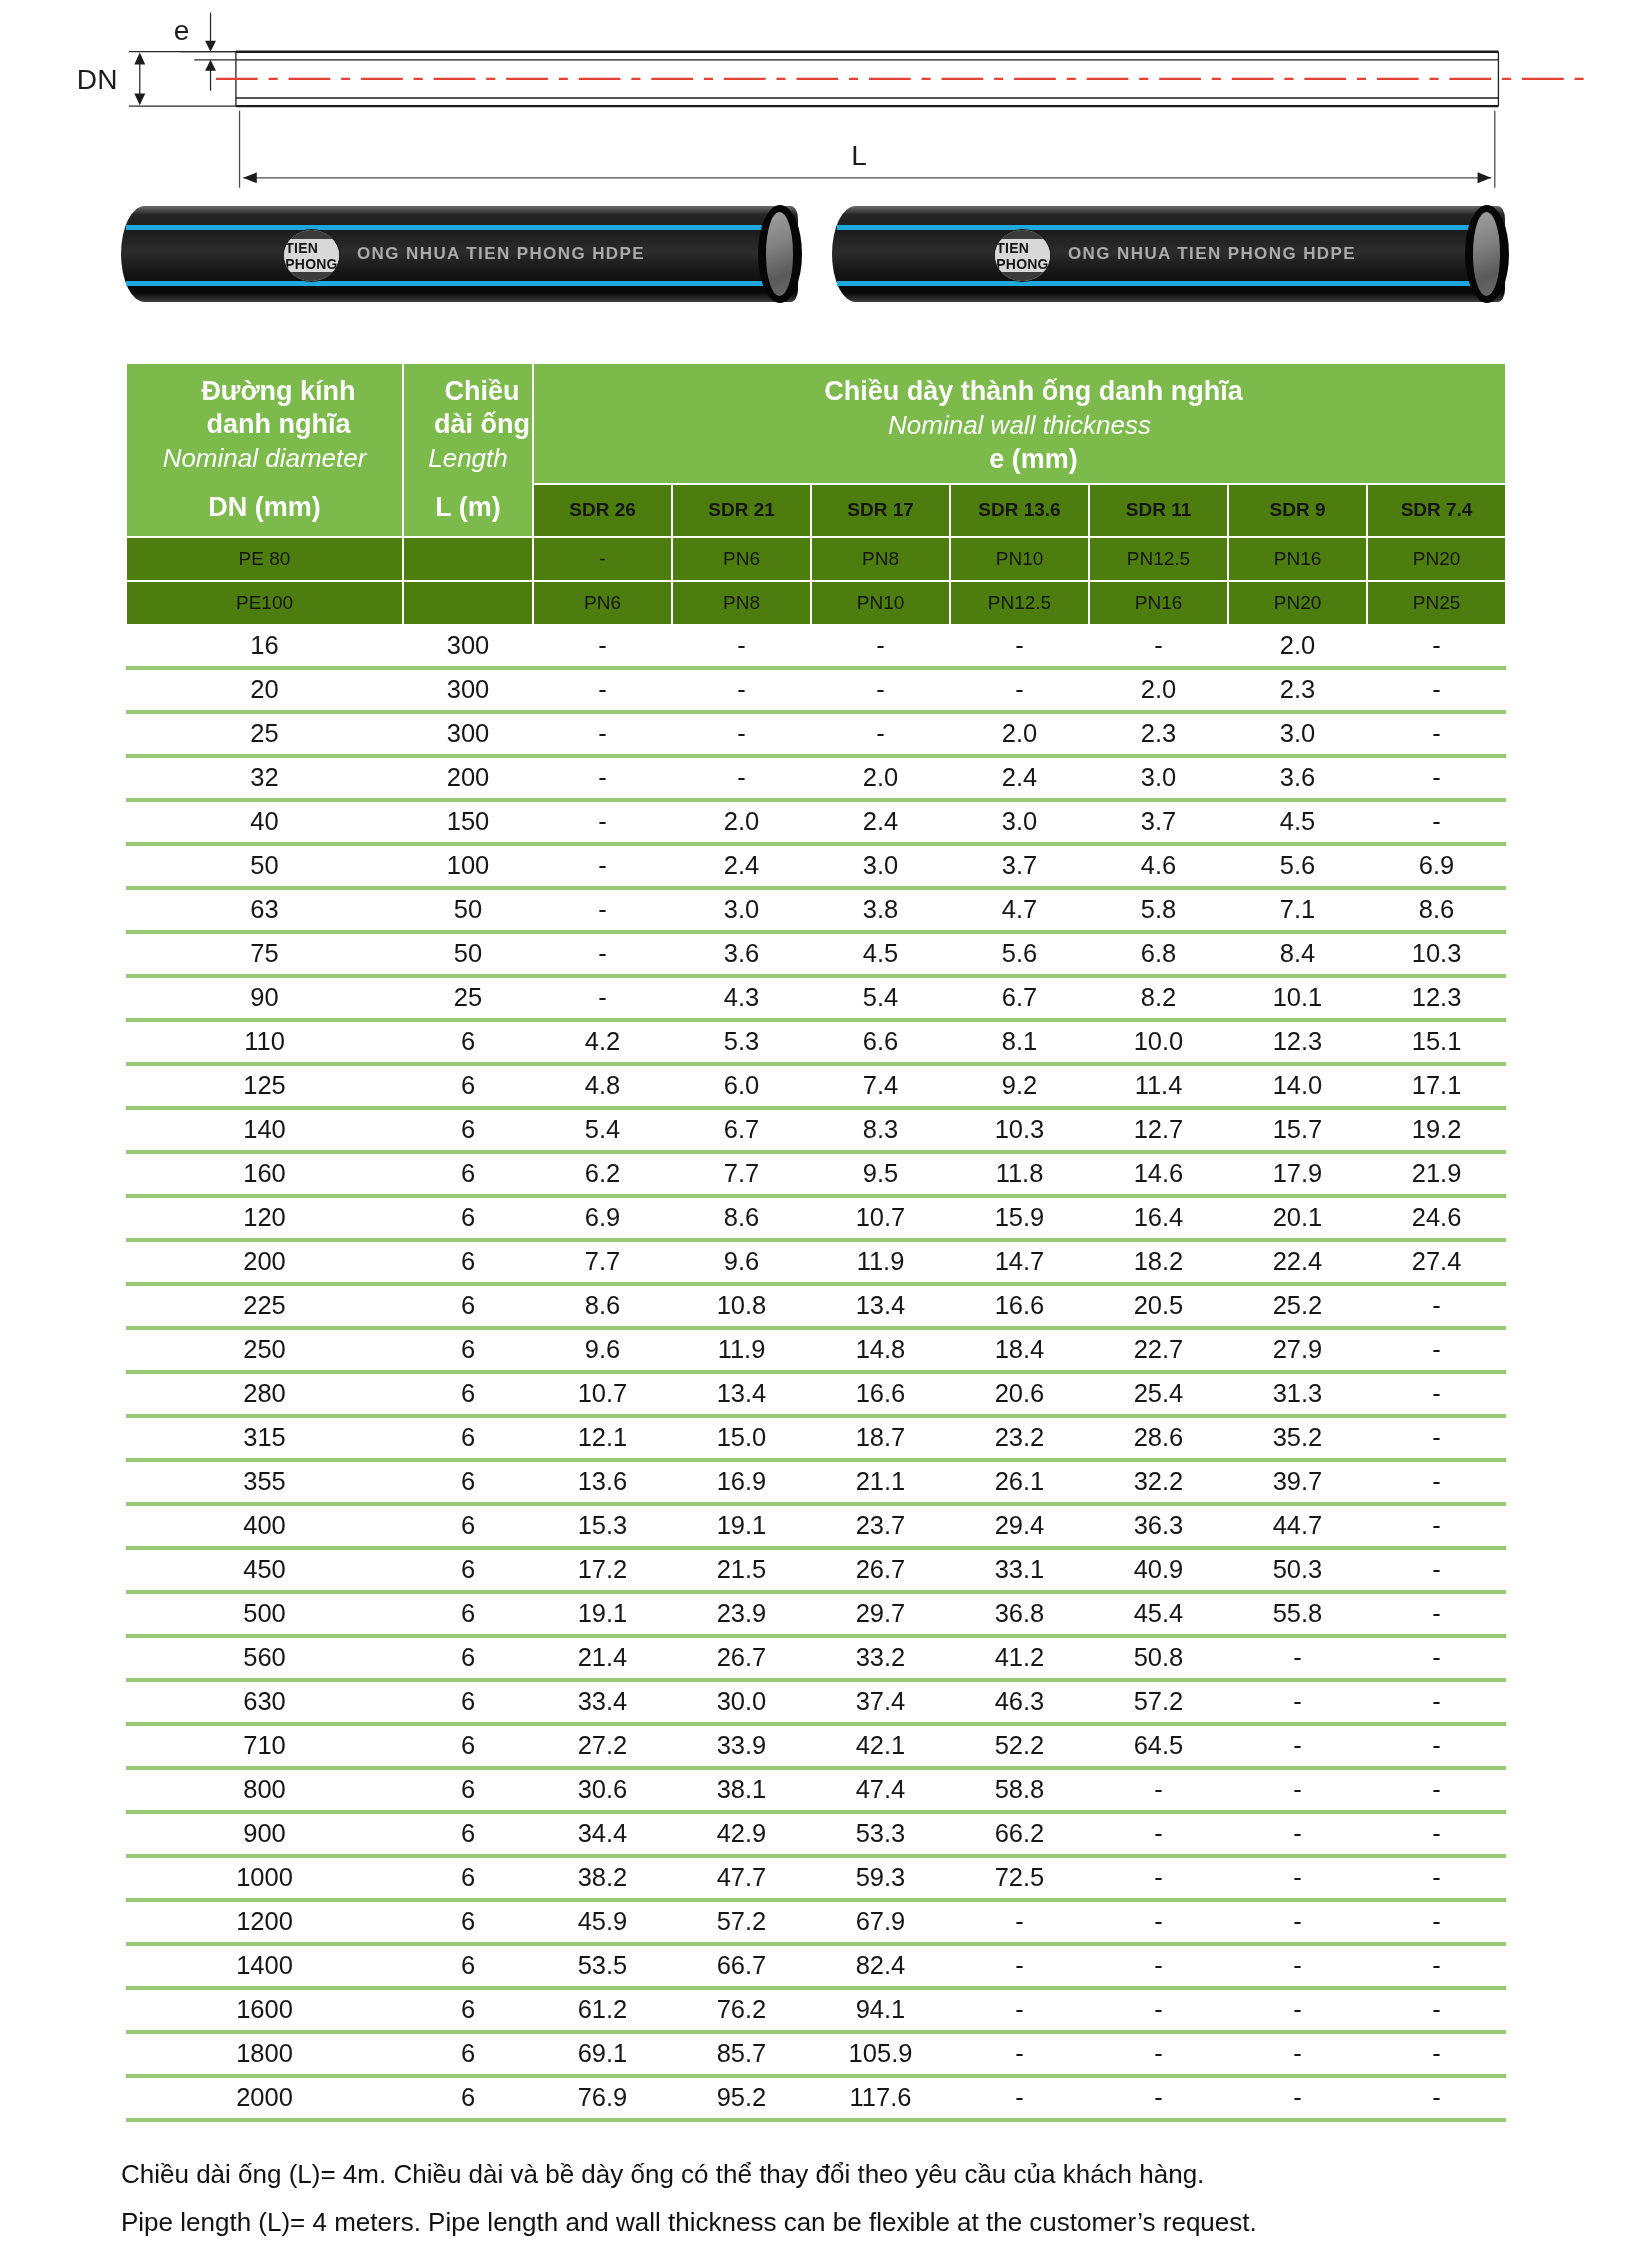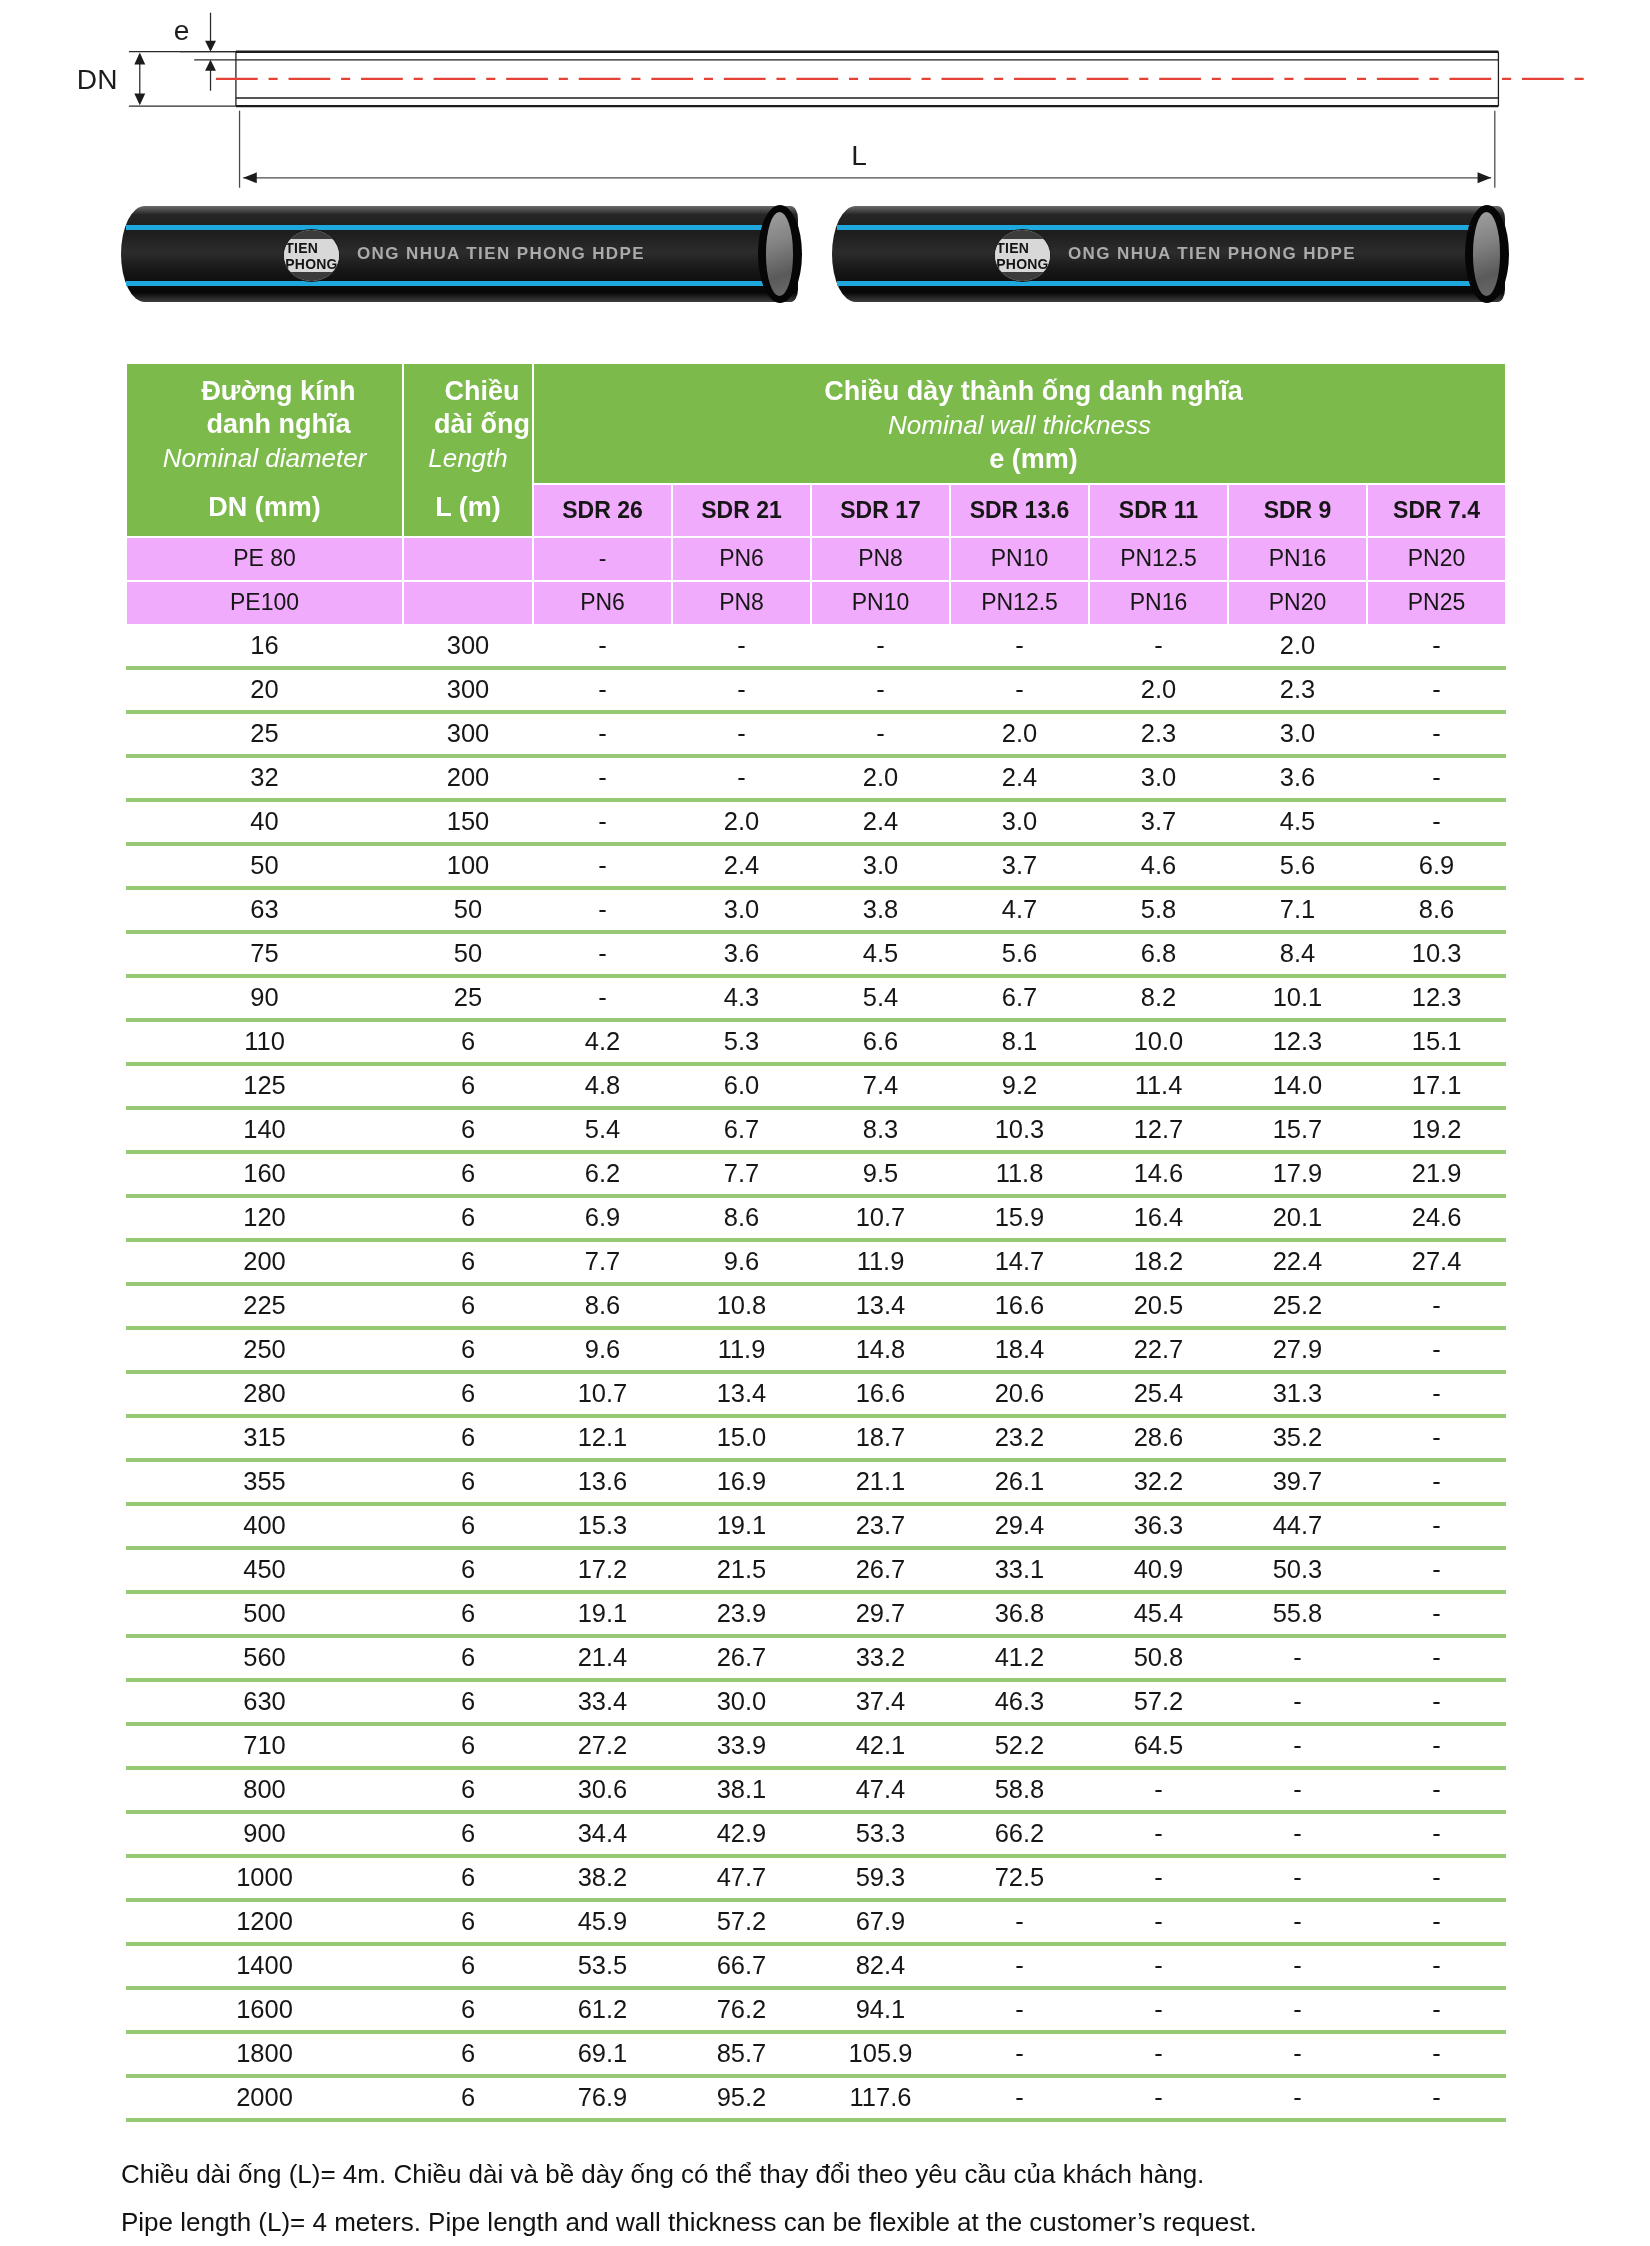--- a/index.html
+++ b/index.html
@@ -27,21 +27,21 @@
         background:radial-gradient(ellipse 46% 25% at 50% 11%, #3b3b3b 98%, rgba(0,0,0,0) 100%),
                    radial-gradient(ellipse 46% 25% at 50% 89%, #3b3b3b 98%, rgba(0,0,0,0) 100%);}
   .logo-text{position:relative;font-size:14px;font-weight:bold;color:#141414;letter-spacing:0.2px;background:#d8d8d8;padding:0.9px 1.8px;}
   .brand{position:absolute;left:236px;top:0;bottom:0;display:flex;align-items:center;
         font-weight:bold;font-size:17px;letter-spacing:1.4px;color:#ABABAB;white-space:nowrap;}
 
   
   #spec-table{position:absolute;left:125px;top:362px;border-collapse:collapse;table-layout:fixed;width:1381px;}
   #spec-table th,#spec-table td{text-align:center;vertical-align:middle;padding:0;}
   .g{background:#7CBA4B;color:#ffffff;border:2.7px solid #ffffff;}
-  .c{background:#f0abfc;color:#161616;border:2.7px solid #ffffff;font-size:23px;}
+  .c{background:#4d7c0f;color:#161616;border:2.7px solid #ffffff;font-size:19px;}
   .h3-stack{display:flex;flex-direction:column;gap:3px;padding:11px 0 7px;}
   .h12-stack{display:flex;flex-direction:column;gap:2.7px;height:160px;padding-top:11.8px;}
   .bold-line{font-weight:bold;font-size:27px;line-height:31px;margin-left:28px;}
   .italic-line{font-style:italic;font-weight:normal;font-size:26px;line-height:31px;}
   .unit-line{font-weight:bold;font-size:27px;margin-top:auto;padding-bottom:12.7px;}
   tr.row-b th{height:51px;}
   tr.row-c td,tr.row-d td{height:42px;}
   #spec-table tbody td{border:none;border-bottom:4.5px solid #98C873;height:40px;font-size:25.5px;background:#ffffff;}
 
   

